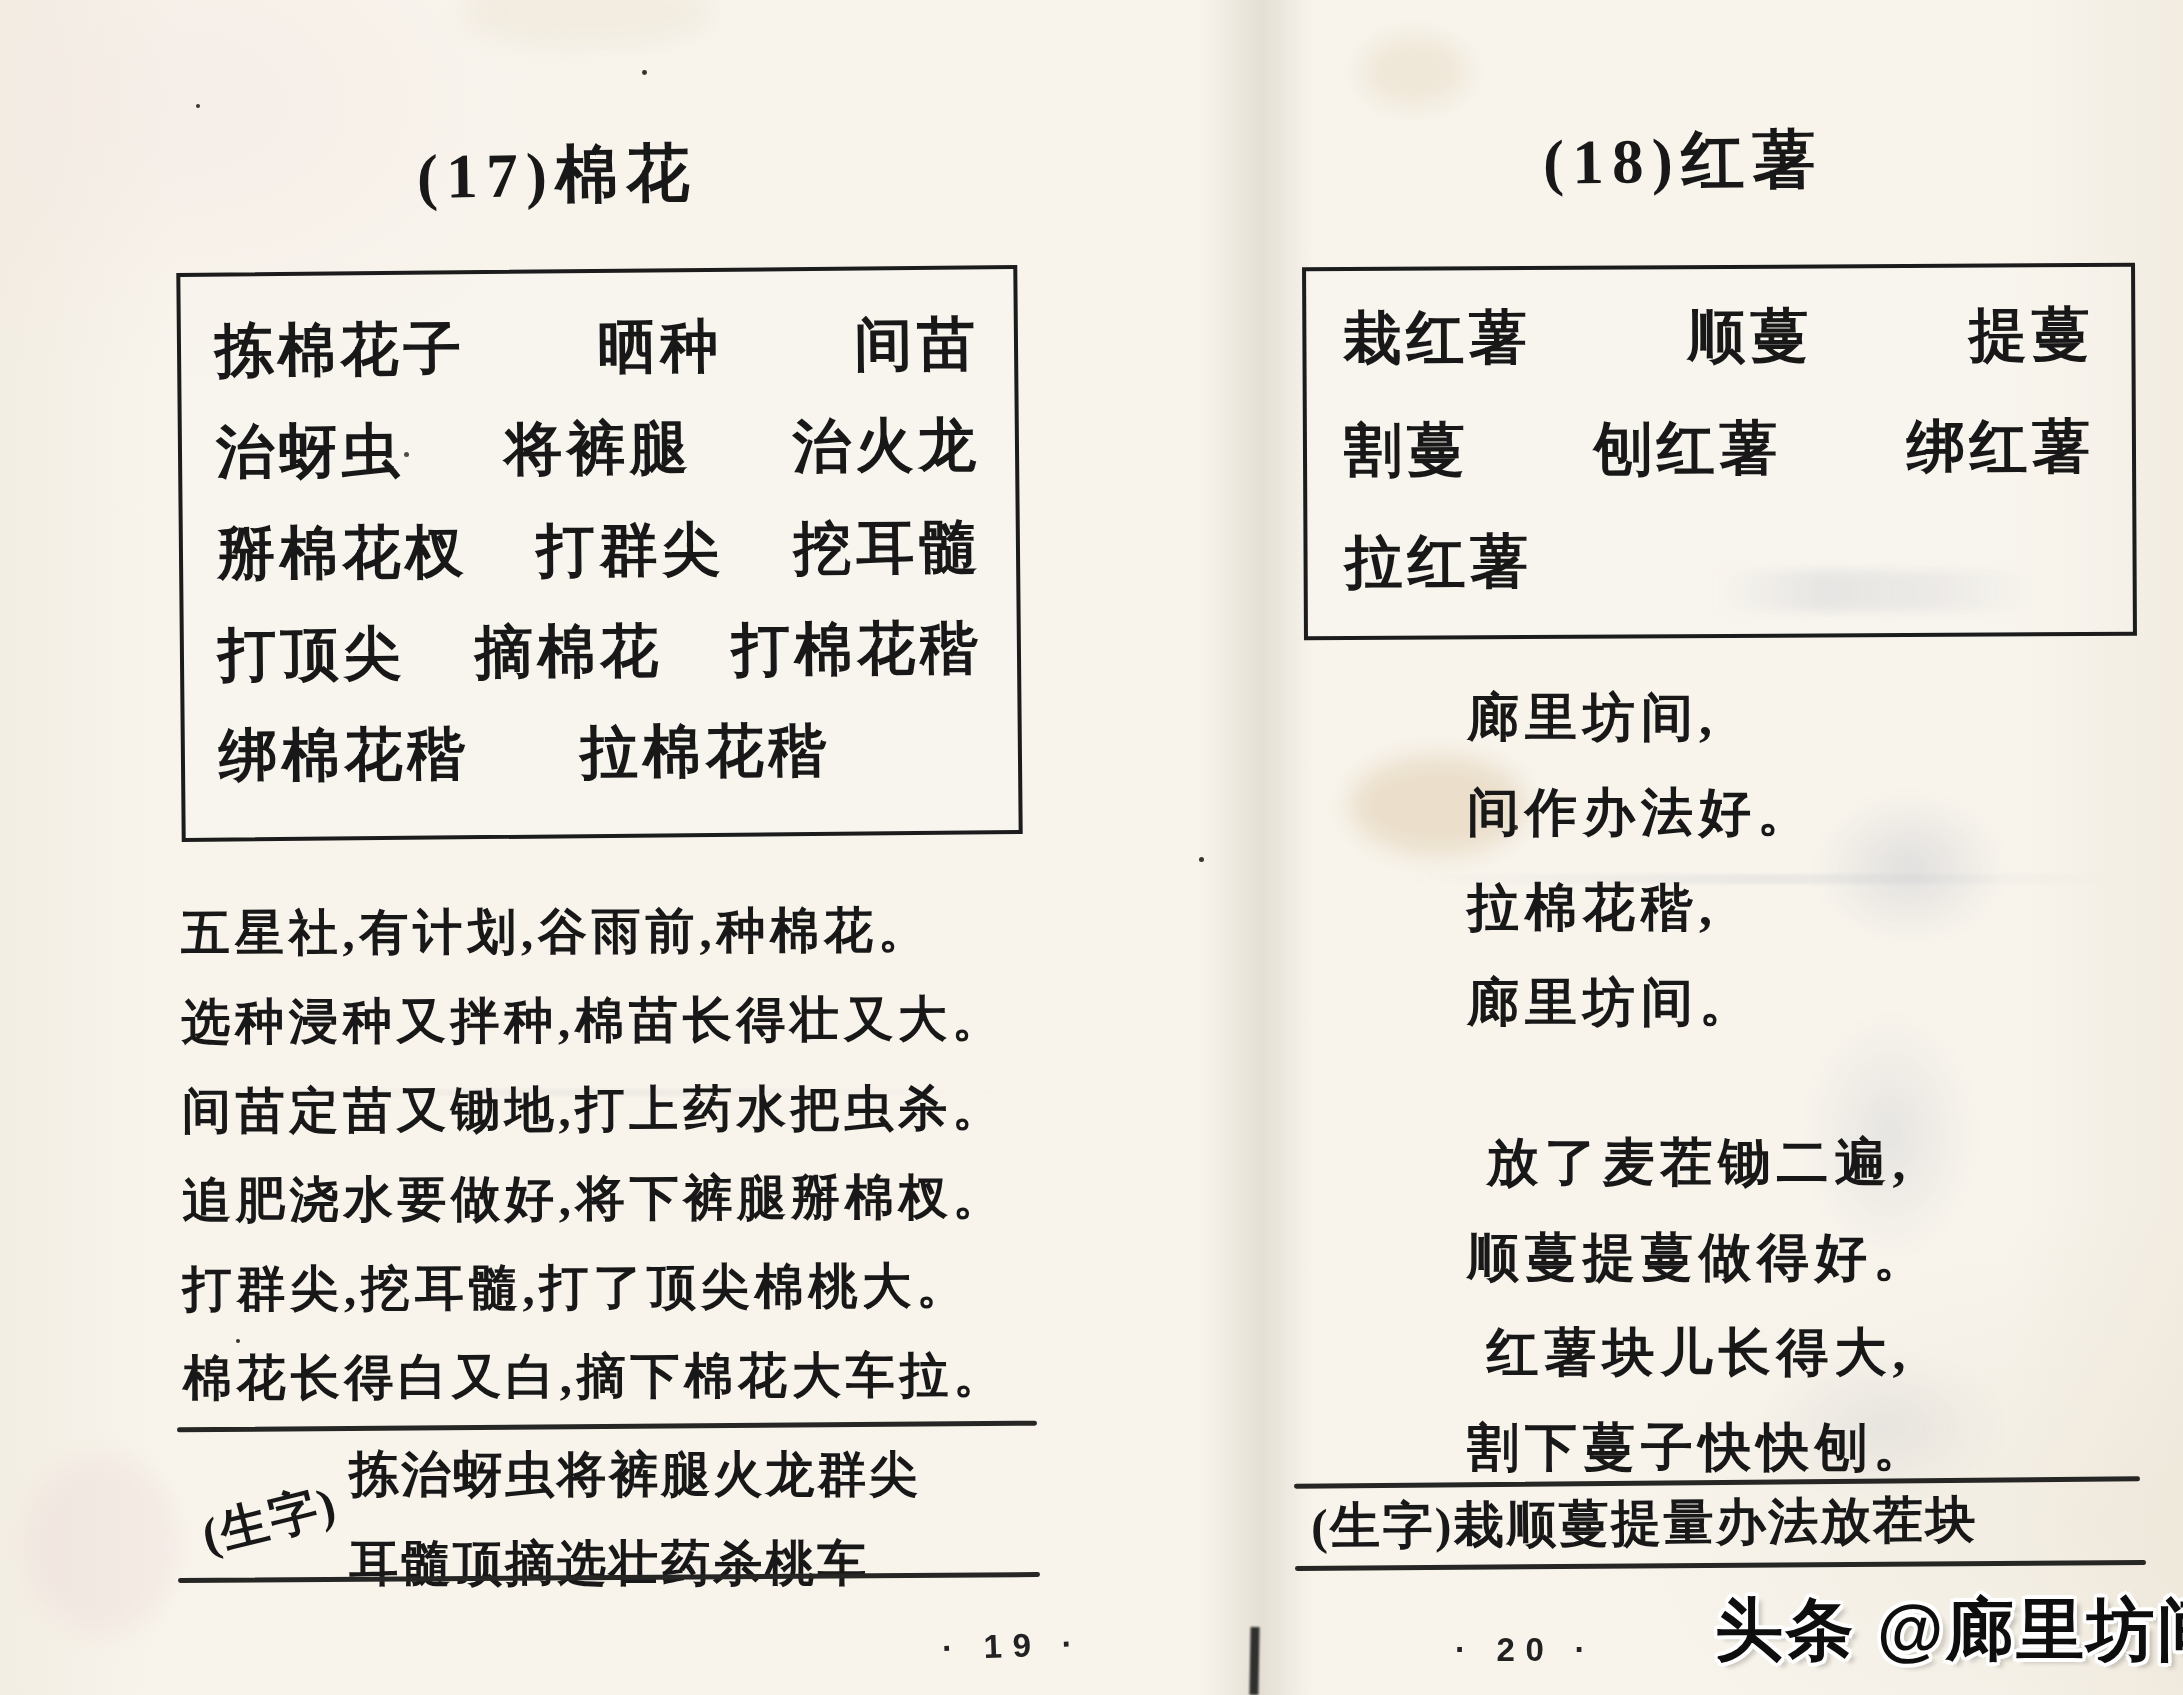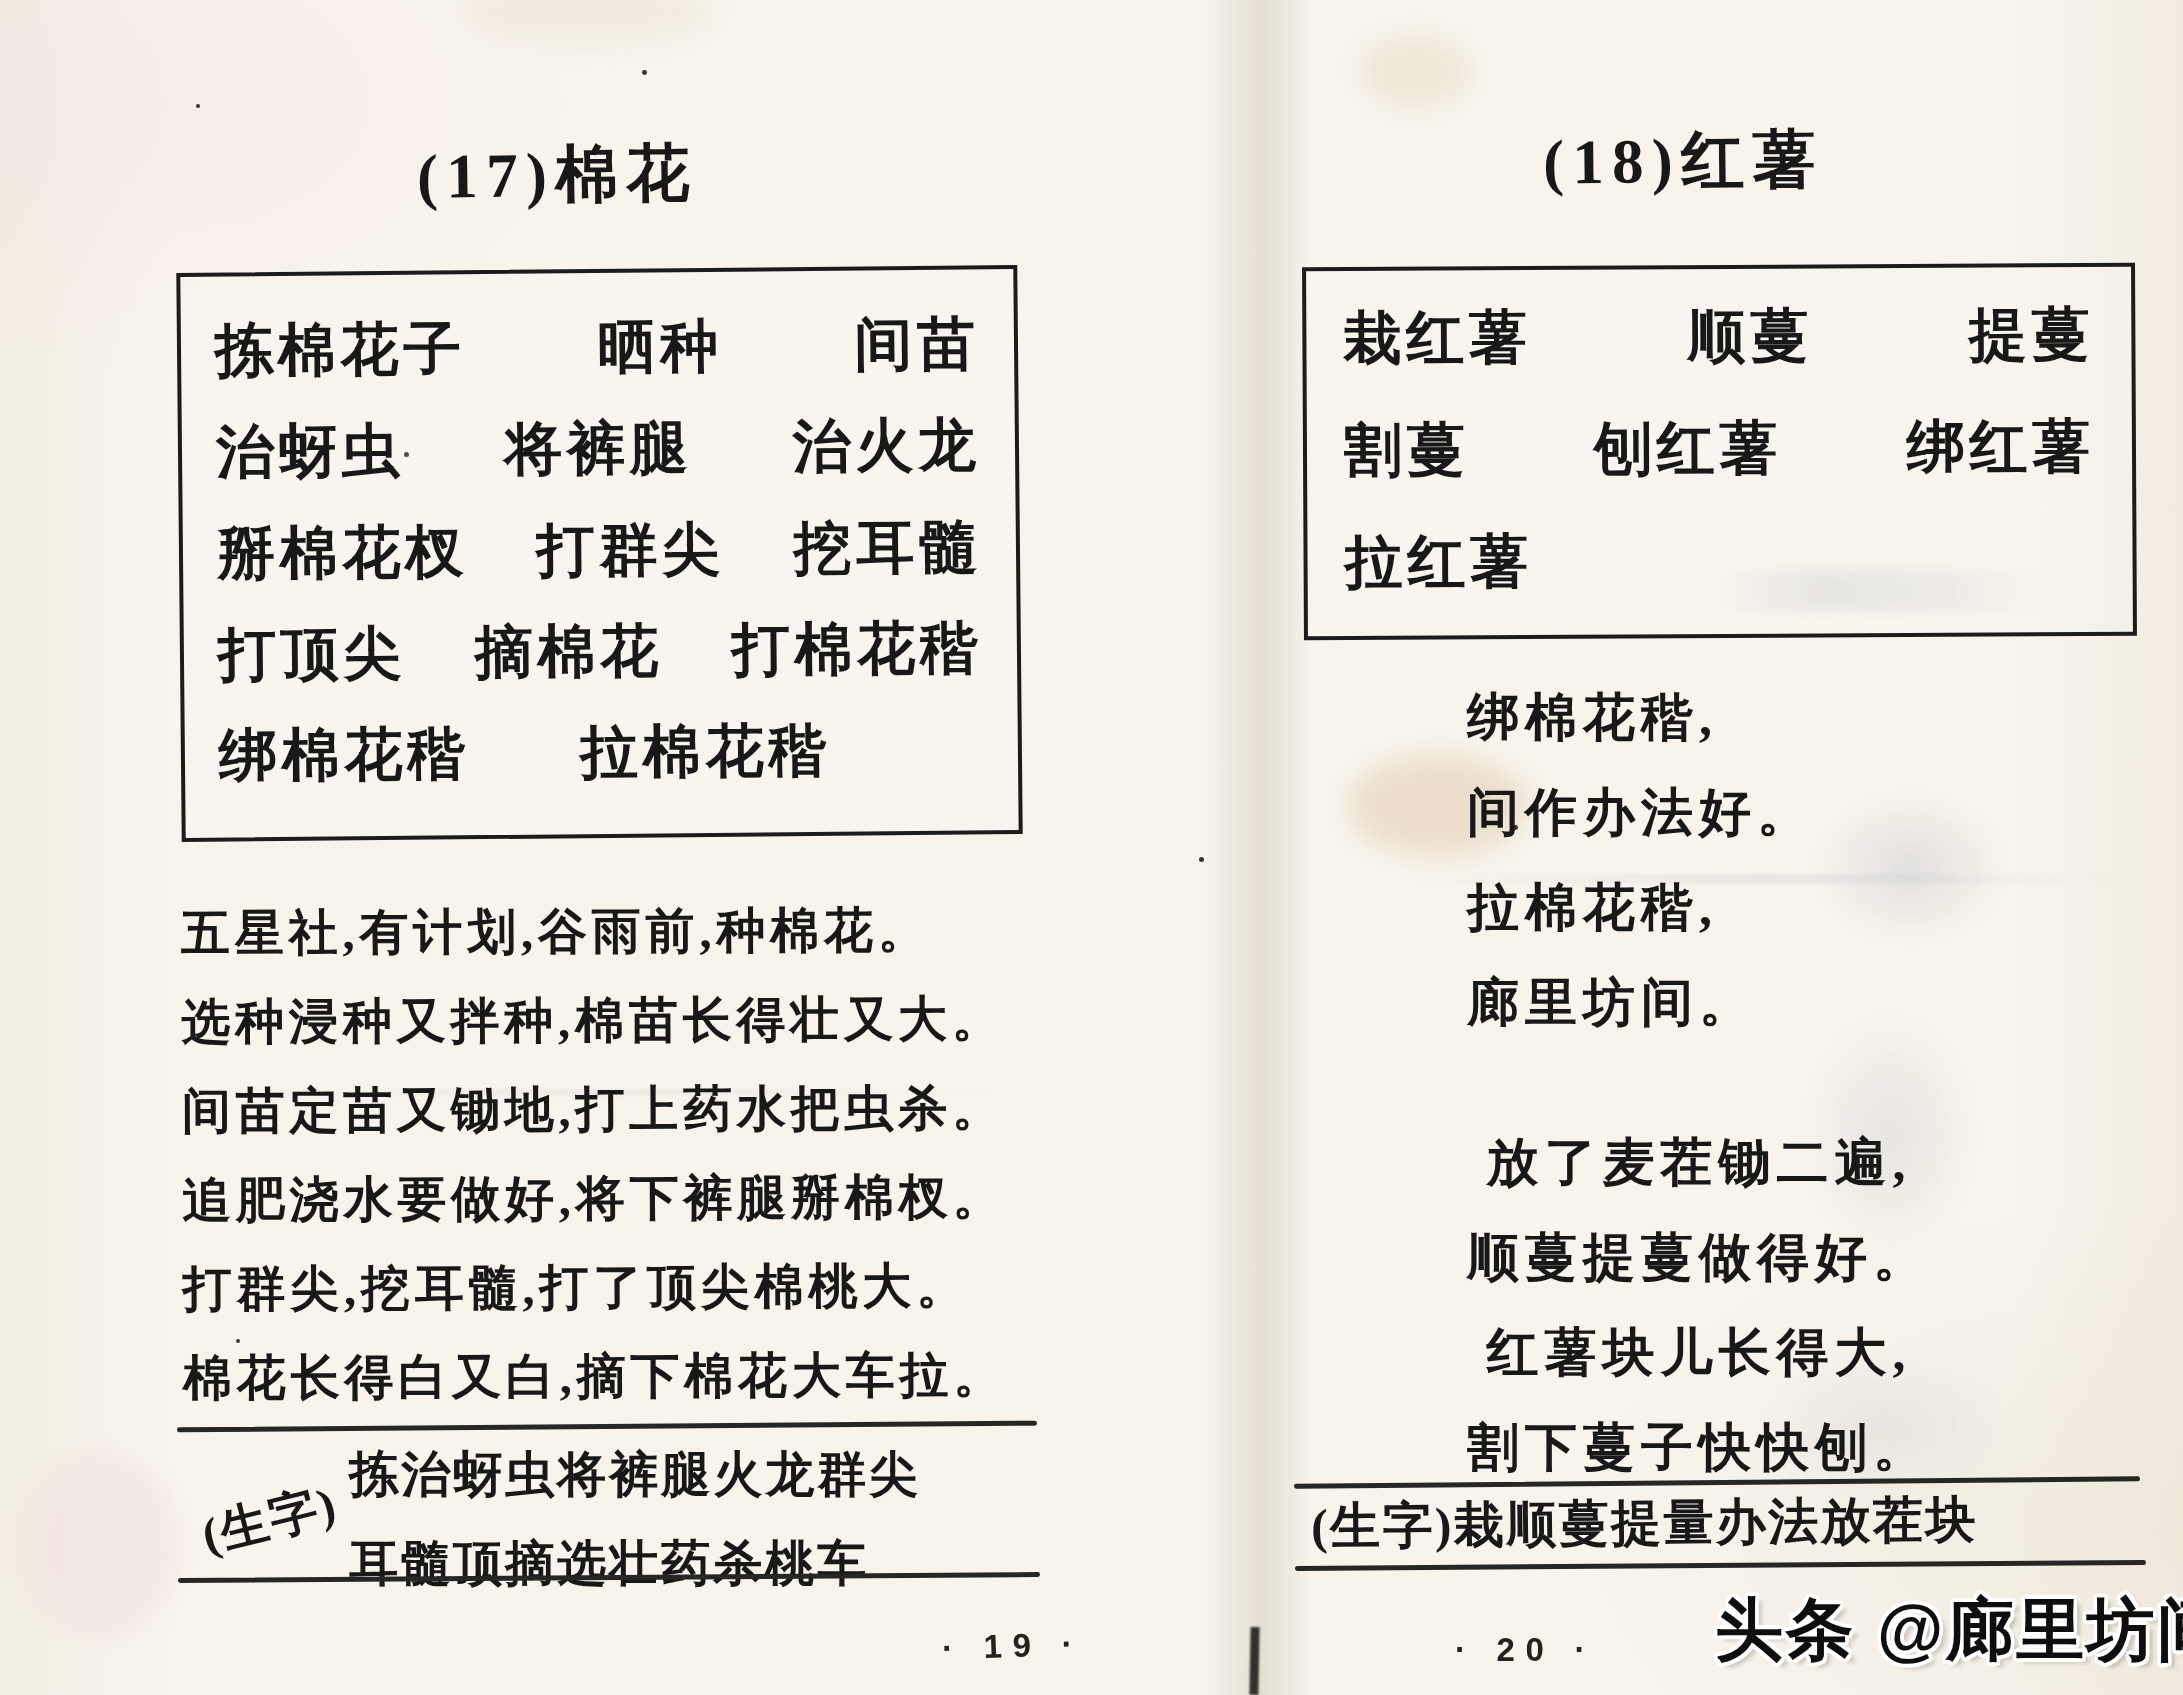--- a/index.html
+++ b/index.html
@@ -164,21 +164,21 @@
       <span>割蔓</span>
       <span>刨红薯</span>
       <span>绑红薯</span>
     </div>
     <div class="vrow start hand">
       <span>拉红薯</span>
     </div>
   </div>
 
   <div class="poem poem-right pr1 hand">
-    <div>绑棉花稭,</div>
+    <div>廊里坊间,</div>
     <div>间作办法好。</div>
     <div>拉棉花稭,</div>
     <div>廊里坊间。</div>
   </div>
 
   <div class="poem poem-right pr2 hand">
     <div>放了麦茬锄二遍,</div>
     <div>顺蔓提蔓做得好。</div>
     <div>红薯块儿长得大,</div>
     <div>割下蔓子快快刨。</div>

